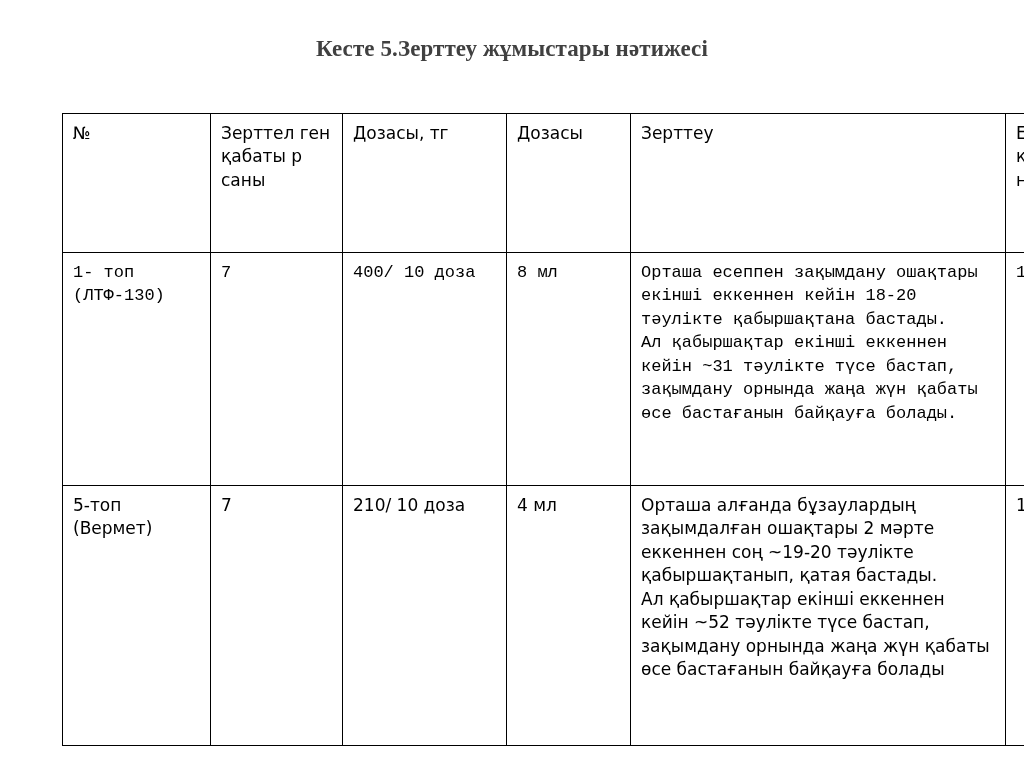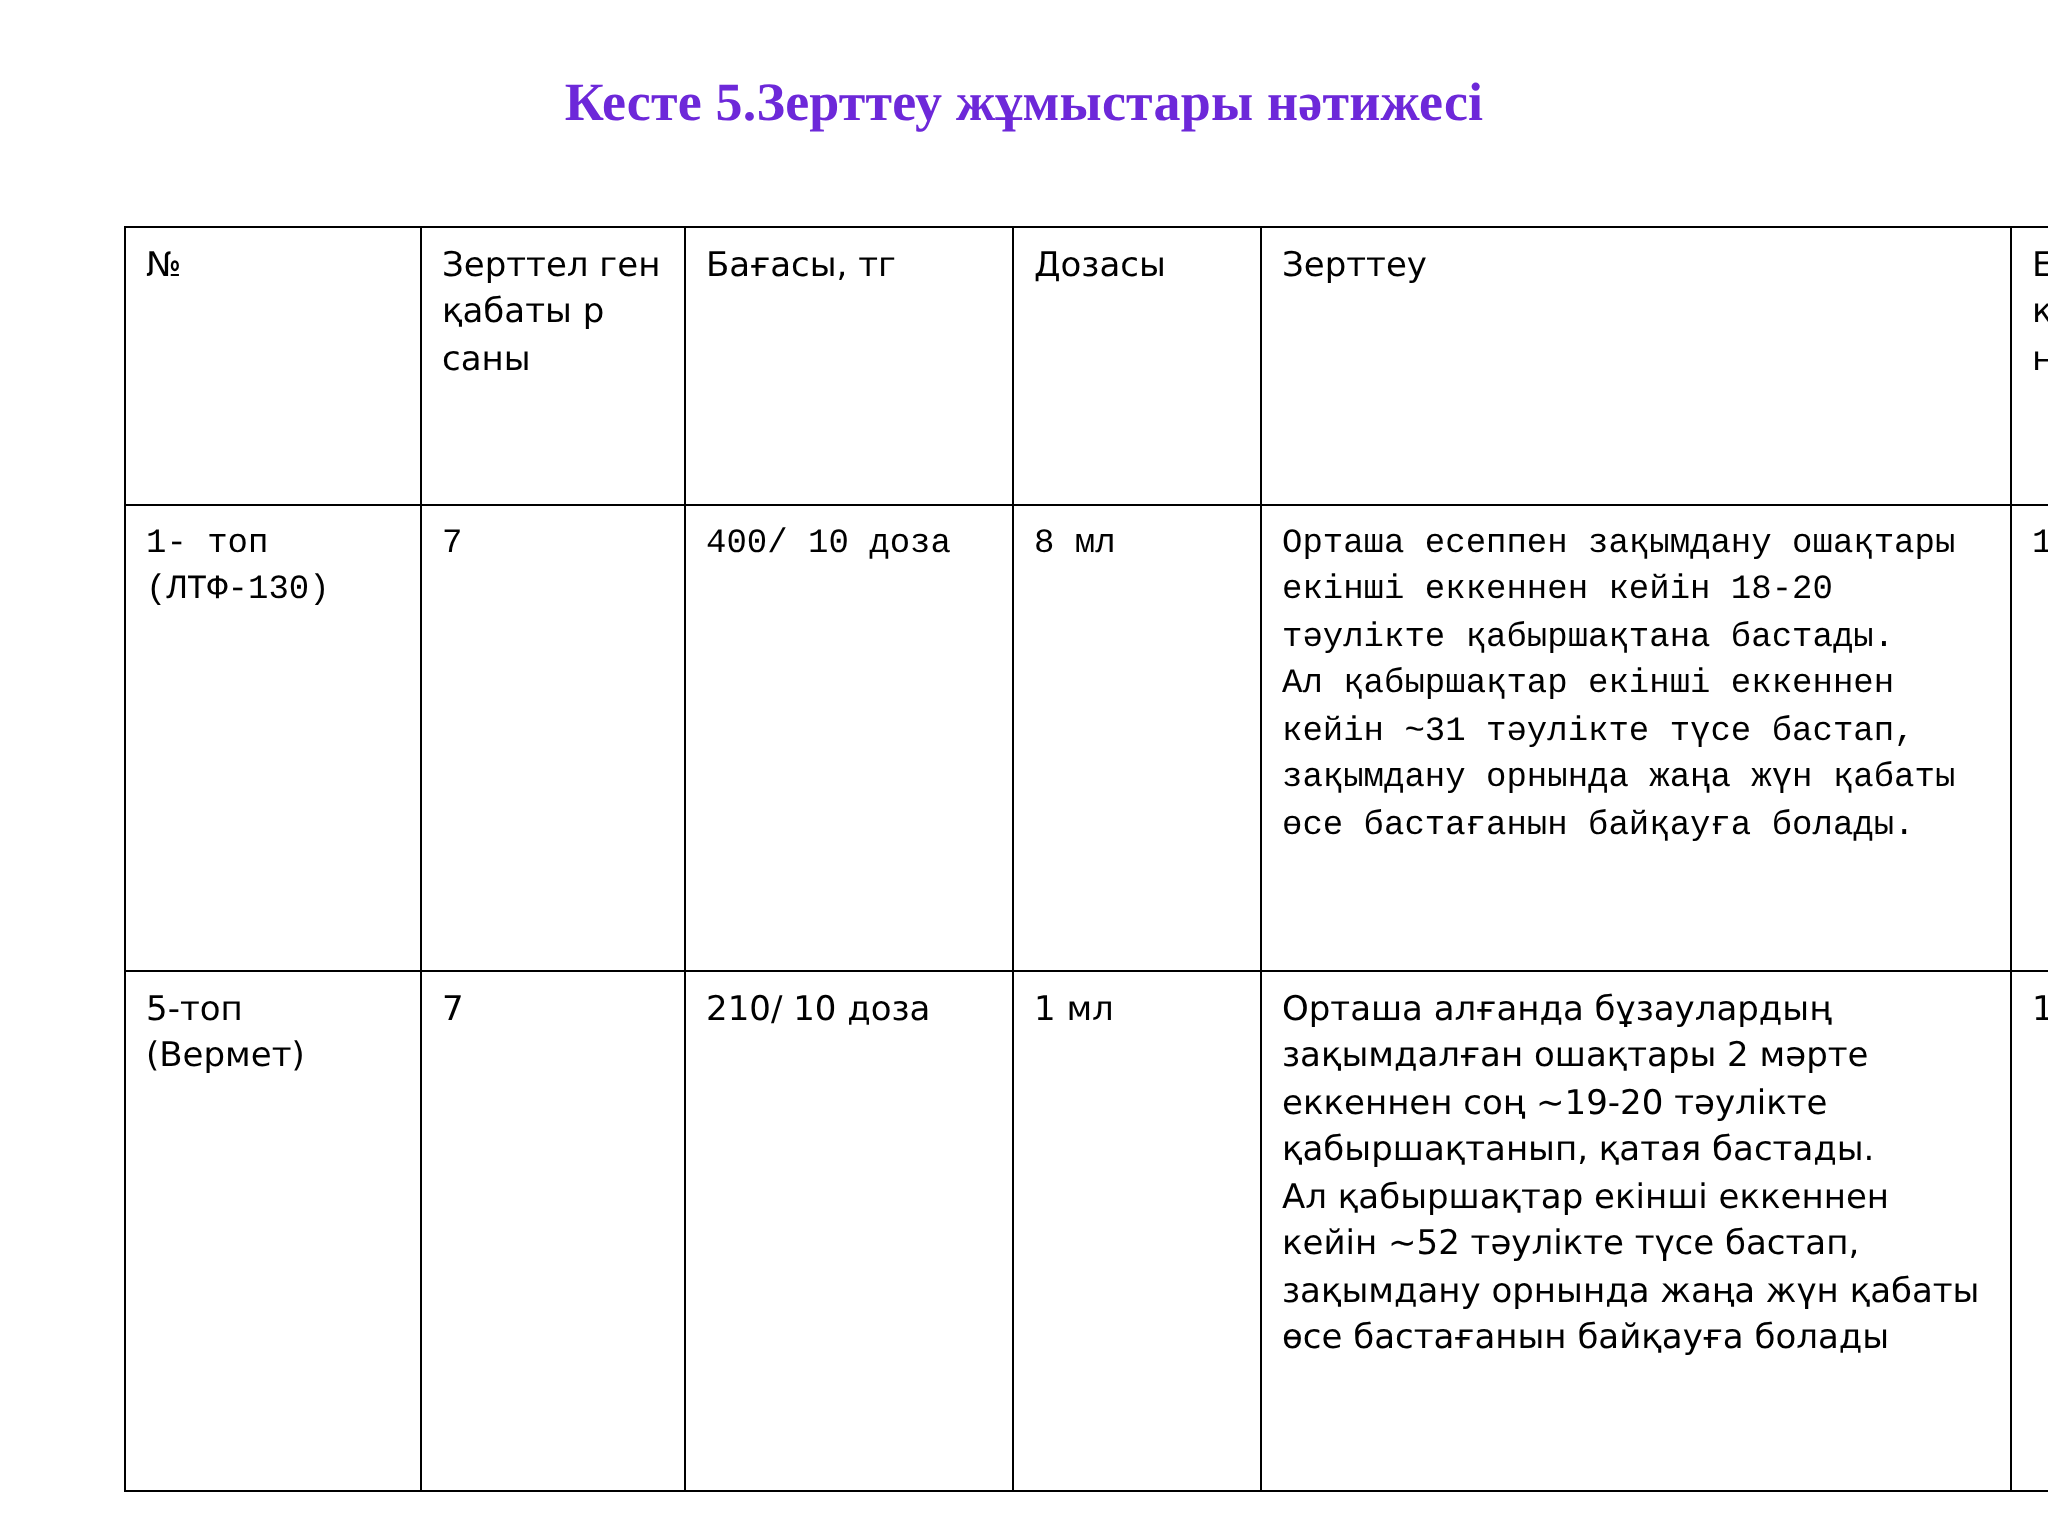--- a/index.html
+++ b/index.html
@@ -21,23 +21,23 @@
     height: 767px;
   }
   .title {
     position: absolute;
     top: 36px;
     left: 0;
     width: 1024px;
     text-align: center;
     font-family: "Liberation Serif", "DejaVu Serif", serif;
     font-weight: bold;
-    font-size: 27px;
+    font-size: 23px;
     letter-spacing: 0.1px;
-    color: #6d28d9;
+    color: #404040;
     white-space: nowrap;
   }
   .table-wrap {
     position: absolute;
     left: 62px;
     top: 113px;
     width: 926px;
   }
   table.data {
     border-collapse: collapse;
@@ -78,41 +78,41 @@
 <div class="page">
 
   <div class="title">Кесте 5.Зерттеу жұмыстары нәтижесі</div>
 
   <div class="table-wrap">
     <table class="data">
       <tbody>
         <tr class="head">
           <td class="c0">№</td>
           <td class="c1">Зерттел ген қабаты р саны</td>
-          <td class="c2">Бағасы, тг</td>
+          <td class="c2">Дозасы, тг</td>
           <td class="c3">Дозасы</td>
           <td class="c4">Зерттеу</td>
           <td class="c5">Емдел у қарқы ны, %</td>
         </tr>
 
         <tr class="r1">
           <td class="c0">1- топ (ЛТФ-130)</td>
           <td class="c1">7</td>
           <td class="c2">400/ 10 доза</td>
           <td class="c3">8 мл</td>
           <td class="c4 result-cell" style="white-space: pre-line;">Орташа есеппен зақымдану ошақтары екінші еккеннен кейін 18-20 тәулікте қабыршақтана бастады.
 Ал қабыршақтар екінші еккеннен кейін  ~31 тәулікте түсе бастап, зақымдану орнында жаңа жүн қабаты өсе бастағанын байқауға болады.</td>
           <td class="c5">100</td>
         </tr>
 
         <tr class="r2">
           <td class="c0">5-топ (Вермет)</td>
           <td class="c1">7</td>
           <td class="c2">210/ 10 доза</td>
-          <td class="c3">1 мл</td>
+          <td class="c3">4 мл</td>
           <td class="c4 result-cell" style="white-space: pre-line;">Орташа алғанда бұзаулардың зақымдалған ошақтары 2 мәрте еккеннен соң ~19-20  тәулікте қабыршақтанып, қатая бастады.
 Ал қабыршақтар екінші еккеннен кейін  ~52 тәулікте түсе бастап, зақымдану орнында жаңа жүн қабаты өсе бастағанын байқауға болады</td>
           <td class="c5">100</td>
         </tr>
       </tbody>
     </table>
   </div>
 
 </div>
 

